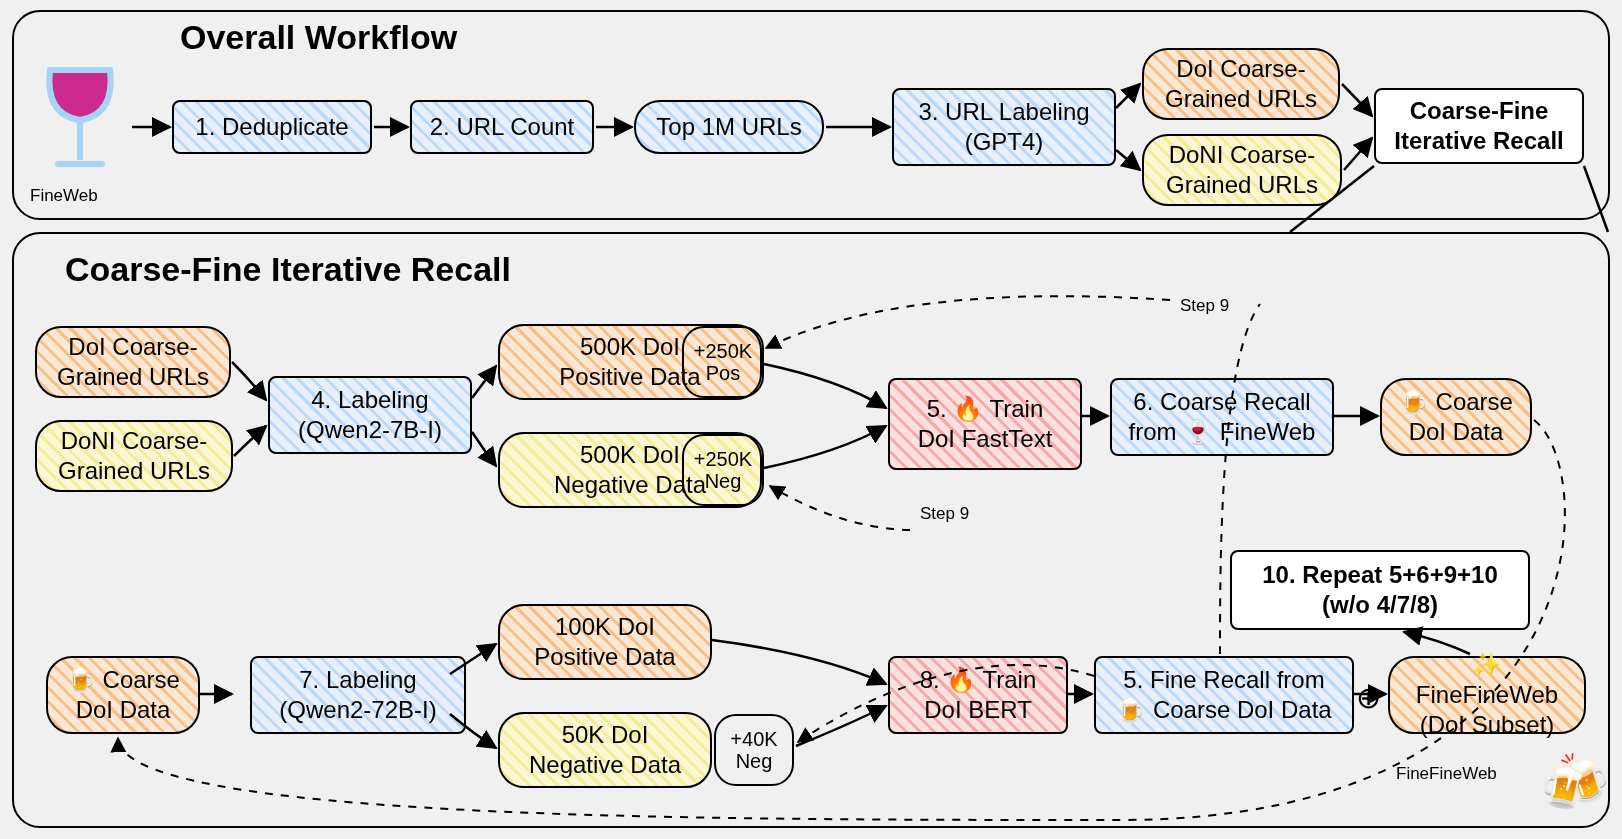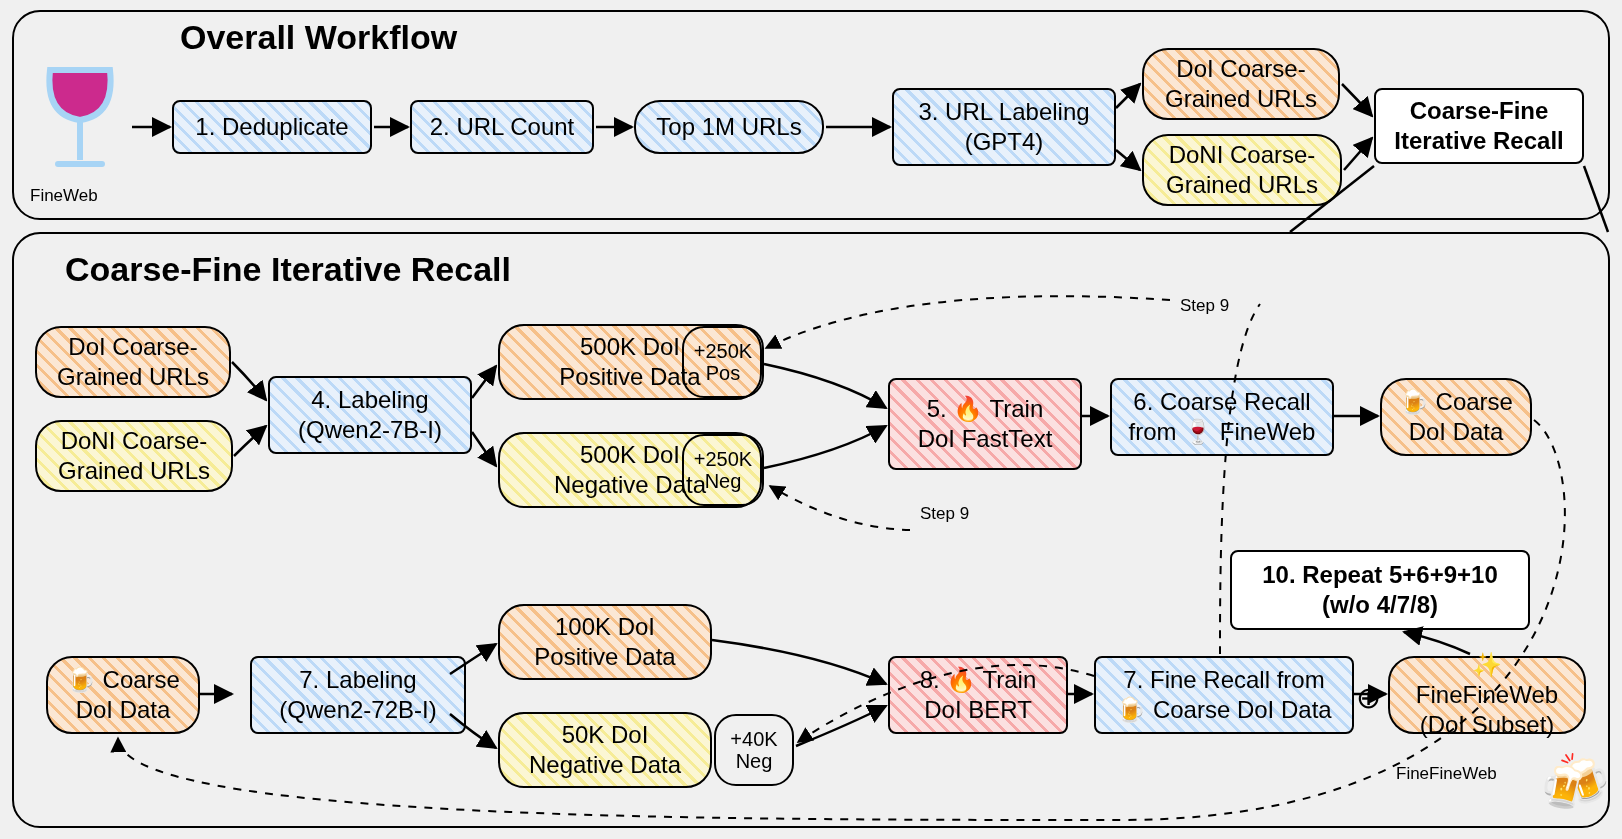--- a/index.html
+++ b/index.html
@@ -149,21 +149,21 @@
 
 <div class="box oval hatch-orange" style="left:498px; top:604px; width:214px; height:76px; white-space:pre-line;">100K DoI
 Positive Data</div>
 <div class="box oval hatch-yellow" style="left:498px; top:712px; width:214px; height:76px; white-space:pre-line;">50K DoI
 Negative Data</div>
 <div class="addon" style="left:714px; top:714px; width:80px; height:72px; white-space:pre-line;">+40K
 Neg</div>
 
 <div class="box rect hatch-red" style="left:888px; top:656px; width:180px; height:78px; white-space:pre-line;">8. 🔥 Train
 DoI BERT</div>
-<div class="box rect hatch-blue" style="left:1094px; top:656px; width:260px; height:78px; white-space:pre-line;">7. Fine Recall from
+<div class="box rect hatch-blue" style="left:1094px; top:656px; width:260px; height:78px; white-space:pre-line;">5. Fine Recall from
 🍺 Coarse DoI Data</div>
 
 <div class="label" style="left:1356px; top:680px; font-size:30px;">⊕</div>
 
 <div class="box oval hatch-orange" style="left:1388px; top:656px; width:198px; height:78px; white-space:pre-line;">✨ FineFineWeb
 (DoI Subset)</div>
 <div class="box rect plain" style="left:1206px; top:550px; width:300px; height:80px; font-weight:700; white-space:pre-line;margin-left:24px;">10. Repeat 5+6+9+10
 (w/o 4/7/8)</div>
 
 <div class="label" style="left:1396px; top:764px;">FineFineWeb</div>

